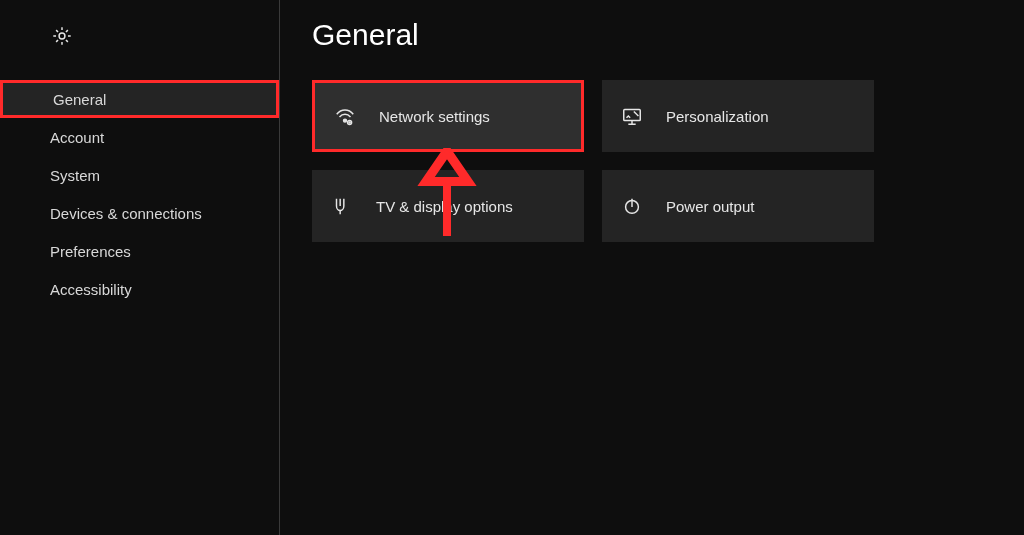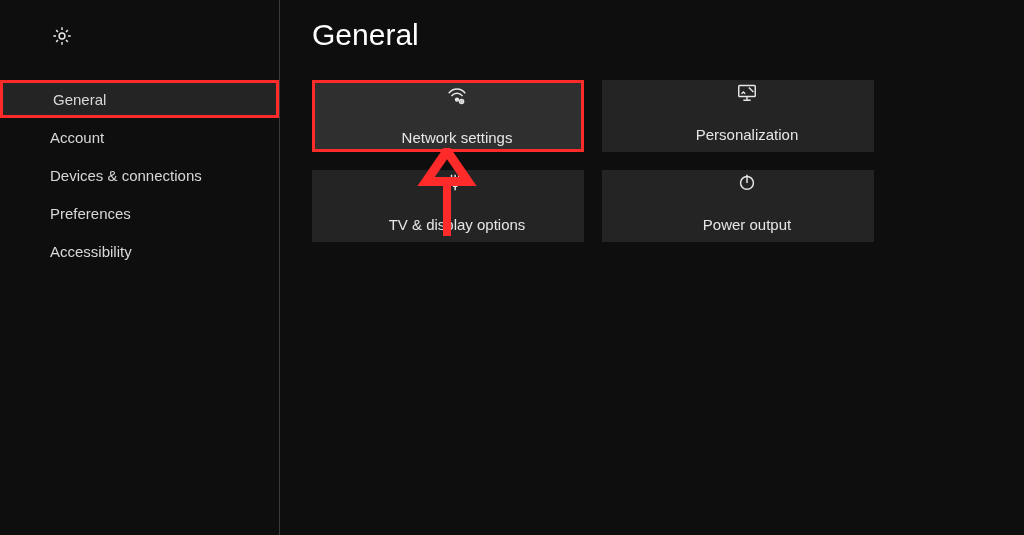--- a/index.html
+++ b/index.html
@@ -59,21 +59,20 @@
       gap: 18px 18px;
       position: relative;
     }
     .tile {
       background: #242424;
       display: flex;
       align-items: center;
       padding-left: 18px;
       gap: 22px;
       cursor: pointer;
-      flex-direction: column;
     }
     .tile.highlighted {
       background: #2f2f2f;
       border: 3px solid #ff2a2a;
       position: relative;
     }
     .tile-label {
       font-size: 15px;
       color: #e6e6e6;
     }
@@ -125,20 +124,23 @@
     </span>
   </div>
 
   <div class="sidebar-item active highlight-red">
     <span>General</span>
   </div>
   <div class="sidebar-item">
     <span>Account</span>
   </div>
   <div class="sidebar-item">
+    <span>System</span>
+  </div>
+  <div class="sidebar-item">
     <span>Devices &amp; connections</span>
   </div>
   <div class="sidebar-item">
     <span>Preferences</span>
   </div>
   <div class="sidebar-item">
     <span>Accessibility</span>
   </div>
 </div>
 

